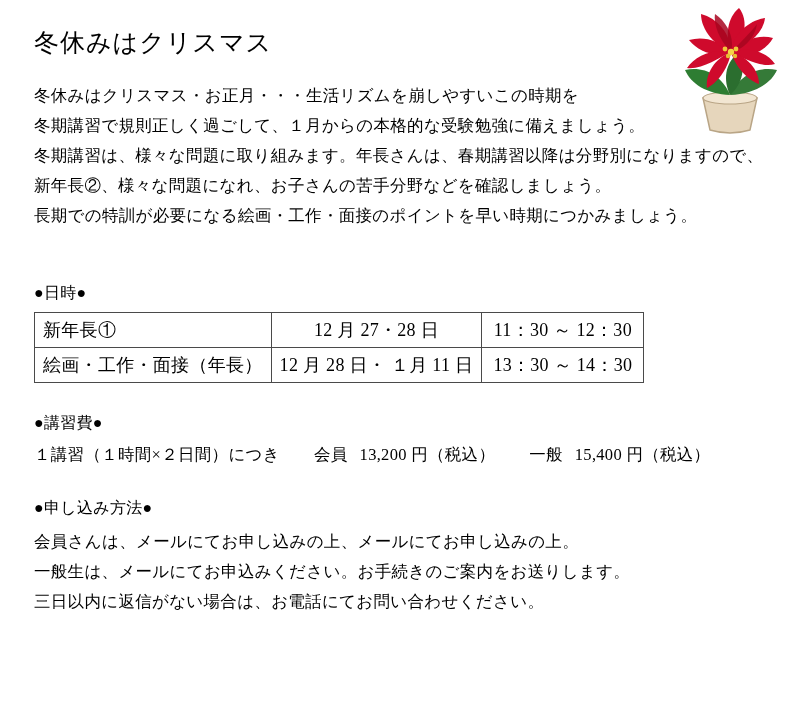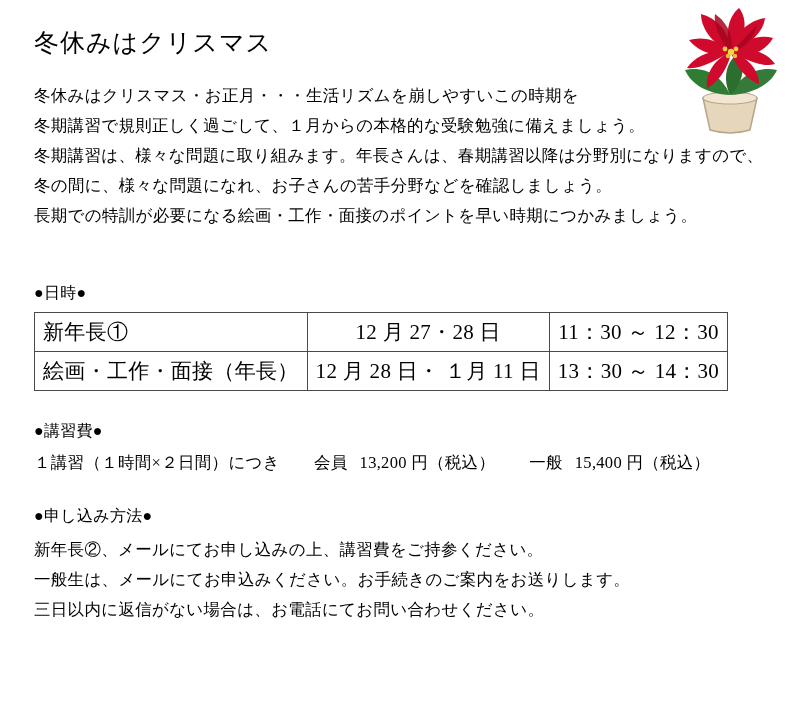--- a/index.html
+++ b/index.html
@@ -44,21 +44,21 @@
     font-size: 16px;
     letter-spacing: 0.3px;
   }
   .sec-datetime {
     margin-top: 52px;
   }
   table.schedule {
     margin-top: 8px;
     margin-left: 4px;
     border-collapse: collapse;
-    font-size: 21px;
+    font-size: 18px;
   }
   table.schedule td {
     border: 1px solid #4a4a4a;
     padding: 5px 8px;
     height: 22px;
     white-space: nowrap;
     letter-spacing: 0.3px;
   }
   table.schedule td.c0 { width: 200px; }
   table.schedule td.c1 { width: 185px; text-align: center; }
@@ -131,21 +131,21 @@
       <circle cx="91" cy="49" r="2.4" fill="#f0c93a"></circle>
       <circle cx="83" cy="56" r="2.2" fill="#e8bf33"></circle>
       <circle cx="90" cy="56" r="2.2" fill="#e8bf33"></circle>
     </svg>
   </div>
 
   <div class="intro">
     <p>冬休みはクリスマス・お正月・・・生活リズムを崩しやすいこの時期を</p>
     <p>冬期講習で規則正しく過ごして、１月からの本格的な受験勉強に備えましょう。</p>
     <p>冬期講習は、様々な問題に取り組みます。年長さんは、春期講習以降は分野別になりますので、</p>
-    <p>冬の間に、様々な問題になれ、お子さんの苦手分野などを確認しましょう。</p>
+    <p>新年長②、様々な問題になれ、お子さんの苦手分野などを確認しましょう。</p>
     <p>長期での特訓が必要になる絵画・工作・面接のポイントを早い時期につかみましょう。</p>
   </div>
 
   <div class="section-head sec-datetime">●日時●</div>
 
   <table class="schedule">
     <tbody>
       <tr>
         <td class="c0">新年長①</td>
         <td class="c1">12 月 27・28 日</td>
@@ -159,18 +159,18 @@
     </tbody>
   </table>
 
   <div class="section-head sec-fee">●講習費●</div>
   <div class="fee-line">
     <span>１講習（１時間×２日間）につき</span><span class="gap-lg"></span><span>会員</span><span class="gap-sm"></span><span>13,200 円（税込）</span><span class="gap-lg"></span><span>一般</span><span class="gap-sm"></span><span>15,400 円（税込）</span>
   </div>
 
   <div class="section-head sec-apply">●申し込み方法●</div>
   <div class="apply-lines">
-    <p>新年長②、メールにてお申し込みの上、講習費をご持参ください。</p>
+    <p>会員さんは、メールにてお申し込みの上、メールにてお申し込みの上。</p>
     <p>一般生は、メールにてお申込みください。お手続きのご案内をお送りします。</p>
     <p>三日以内に返信がない場合は、お電話にてお問い合わせください。</p>
   </div>
 
 </div>
 
 </body></html>

